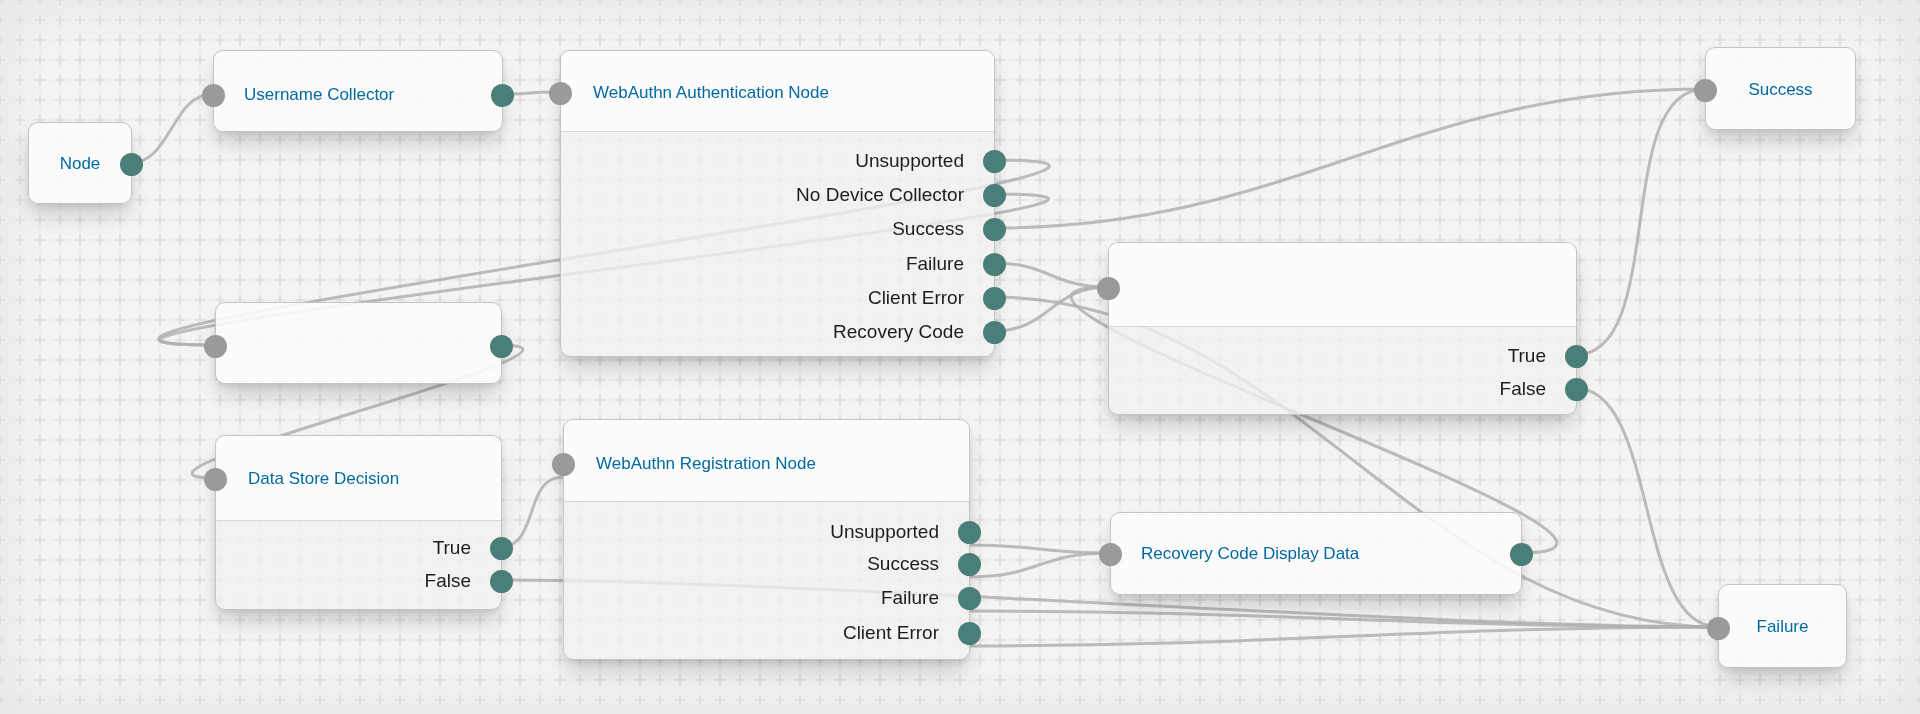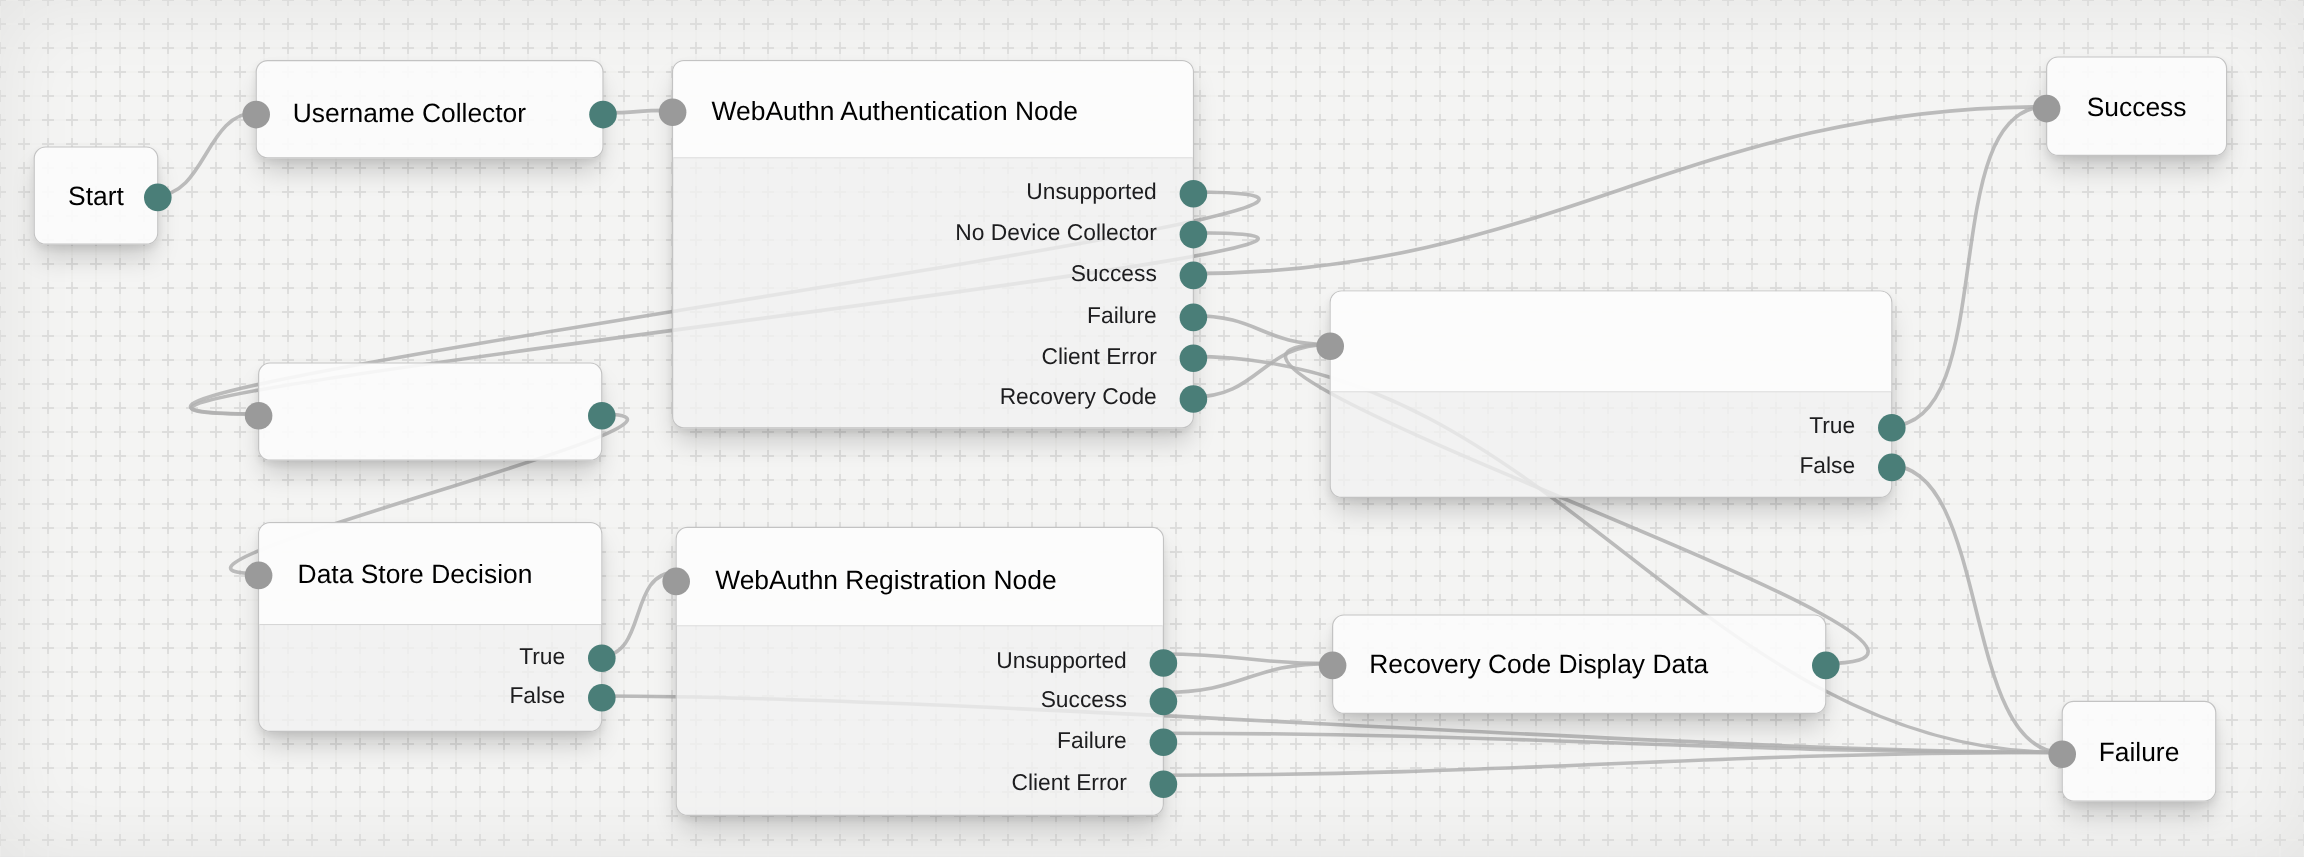--- a/index.html
+++ b/index.html
@@ -22,22 +22,22 @@
   }
   .node.single, .node.terminal{background:rgba(252,252,252,0.90);}
   .node .header{
     position:absolute;left:0;top:0;right:0;
     background:rgba(253,253,253,0.90);
     border-radius:9px 9px 0 0;
     border-bottom:1px solid #d6d6d6;
   }
   .node .title{
     position:absolute;
-    color:#000000;
-    font-size:22px;
+    color:#0369a1;
+    font-size:17px;
     white-space:nowrap;
     transform:translateY(-50%);
   }
   .node.terminal .title{left:0;right:0;text-align:center;transform:translateY(-50%);}
   .outcome-label{
     position:absolute;
     right:30px;
     color:#1d1d1f;
     font-size:19px;
     white-space:nowrap;
@@ -73,21 +73,21 @@
       <path d="M968 545C1039 545 1039 553 1110 553" fill="none" stroke="#b0b0b0" stroke-width="3" stroke-linecap="round" stroke-opacity="0.85"></path>
       <path d="M968 577C1039 577 1039 553 1110 553" fill="none" stroke="#b0b0b0" stroke-width="3" stroke-linecap="round" stroke-opacity="0.85"></path>
       <path d="M968 611C1268 611 1418 627 1718 627" fill="none" stroke="#b0b0b0" stroke-width="3" stroke-linecap="round" stroke-opacity="0.85"></path>
       <path d="M968 646C1268 646 1418 627 1718 627" fill="none" stroke="#b0b0b0" stroke-width="3" stroke-linecap="round" stroke-opacity="0.85"></path>
       <path d="M1575 355C1668.1 355 1611.9 89 1705 89" fill="none" stroke="#b0b0b0" stroke-width="3" stroke-linecap="round" stroke-opacity="0.85"></path>
       <path d="M1575 388C1658.65 388 1634.35 627 1718 627" fill="none" stroke="#b0b0b0" stroke-width="3" stroke-linecap="round" stroke-opacity="0.85"></path>
       <path d="M1520 553C1740.683597034306 553 887.3164029656939 287 1108 287" fill="none" stroke="#b0b0b0" stroke-width="3" stroke-linecap="round" stroke-opacity="0.85"></path>
     </svg>
   <div id="node-layer">
       <div class="node terminal" style="left: 28px; top: 122px; width: 102px; height: 80px;">
-        <div class="title" style="top: 41px;">Start</div>
+        <div class="title" style="top: 41px;">Node</div>
         <div class="connector out" style="top: 29.5px;"></div>
       </div>
       <div class="node single" style="left: 213px; top: 50px; width: 288px; height: 80px;">
         <div class="title" style="left: 30px; top: 44px;">Username Collector</div>
         <div class="connector in" style="top: 32.5px;"></div>
         <div class="connector out" style="top: 32.5px;"></div>
       </div>
       <div class="node multi" style="left: 560px; top: 50px; width: 433px; height: 305px;">
         <div class="header" style="height: 80px;"></div>
         <div class="title" style="left: 32px; top: 42px;">WebAuthn Authentication Node</div>
@@ -111,21 +111,21 @@
       </div>
       <div class="node multi" style="left: 215px; top: 435px; width: 285px; height: 173px;">
         <div class="header" style="height: 84px;"></div>
         <div class="title" style="left: 32px; top: 43px;">Data Store Decision</div>
         <div class="outcome-label" style="top: 112px;">True</div>
         <div class="connector out" style="top: 100.5px;"></div>
         <div class="outcome-label" style="top: 145px;">False</div>
         <div class="connector out" style="top: 133.5px;"></div>
         <div class="connector in" style="top: 31.5px;"></div>
       </div>
-      <div class="node multi" style="left: 563px; top: 439px; width: 405px; height: 239px; text-decoration: underline;">
+      <div class="node multi" style="left: 563px; top: 419px; width: 405px; height: 239px; text-decoration: underline;">
         <div class="header" style="height: 81px;"></div>
         <div class="title" style="left: 32px; top: 44px;">WebAuthn Registration Node</div>
         <div class="outcome-label" style="top: 112px;">Unsupported</div>
         <div class="connector out" style="top: 100.5px;"></div>
         <div class="outcome-label" style="top: 144px;">Success</div>
         <div class="connector out" style="top: 132.5px;"></div>
         <div class="outcome-label" style="top: 178px;">Failure</div>
         <div class="connector out" style="top: 166.5px;"></div>
         <div class="outcome-label" style="top: 213px;">Client Error</div>
         <div class="connector out" style="top: 201.5px;"></div>

